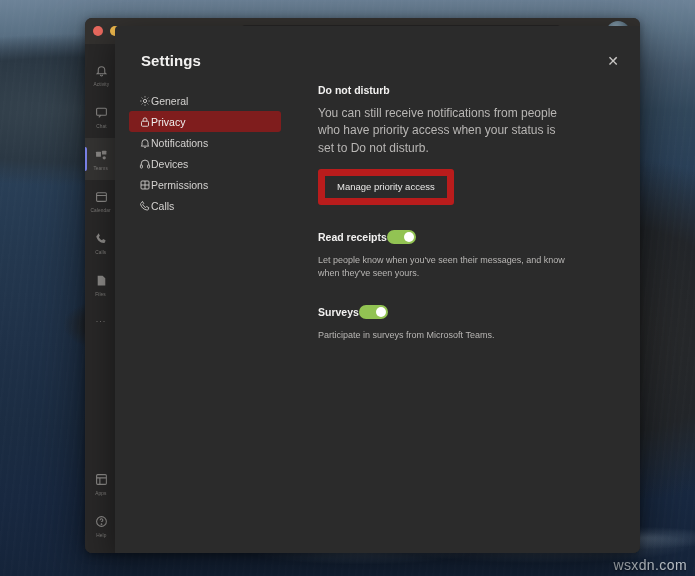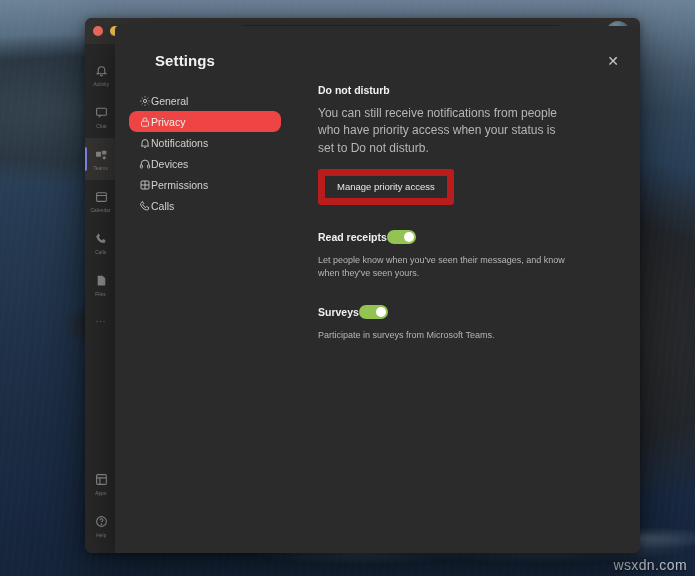--- a/index.html
+++ b/index.html
@@ -210,21 +210,21 @@
     width: 525px;
     height: 527px;
     background: #2b2b2b;
     border-radius: 4px 0 0 0;
     box-shadow: 0 10px 36px rgba(0,0,0,.5);
     overflow: hidden;
   }
 
   .dialog-title {
     position: absolute;
-    left: 40px;
+    left: 26px;
     top: 26px;
     font-size: 15px;
     font-weight: bold;
     color: #f2f1f0;
     letter-spacing: .1px;
   }
 
   .close-btn {
     position: absolute;
     right: 14px;
@@ -252,21 +252,21 @@
     align-items: center;
     height: 21px;
     padding: 0 9px;
     border-radius: 3px;
     color: #d4d2d0;
     font-size: 10.5px;
     cursor: pointer;
     margin-bottom: 0px;
   }
   .nav-item + .nav-item { margin-top: 0; }
-  .nav-item.selected { background: #ef4444; color: #f0efee; border-radius: 8px; }
+  .nav-item.selected { background: #7f1d1d; color: #f0efee; }
   .nav-ico {
     width: 13px;
     height: 13px;
     display: flex;
     align-items: center;
     justify-content: center;
     color: #cfcdcb;
     flex: 0 0 13px;
   }
 

